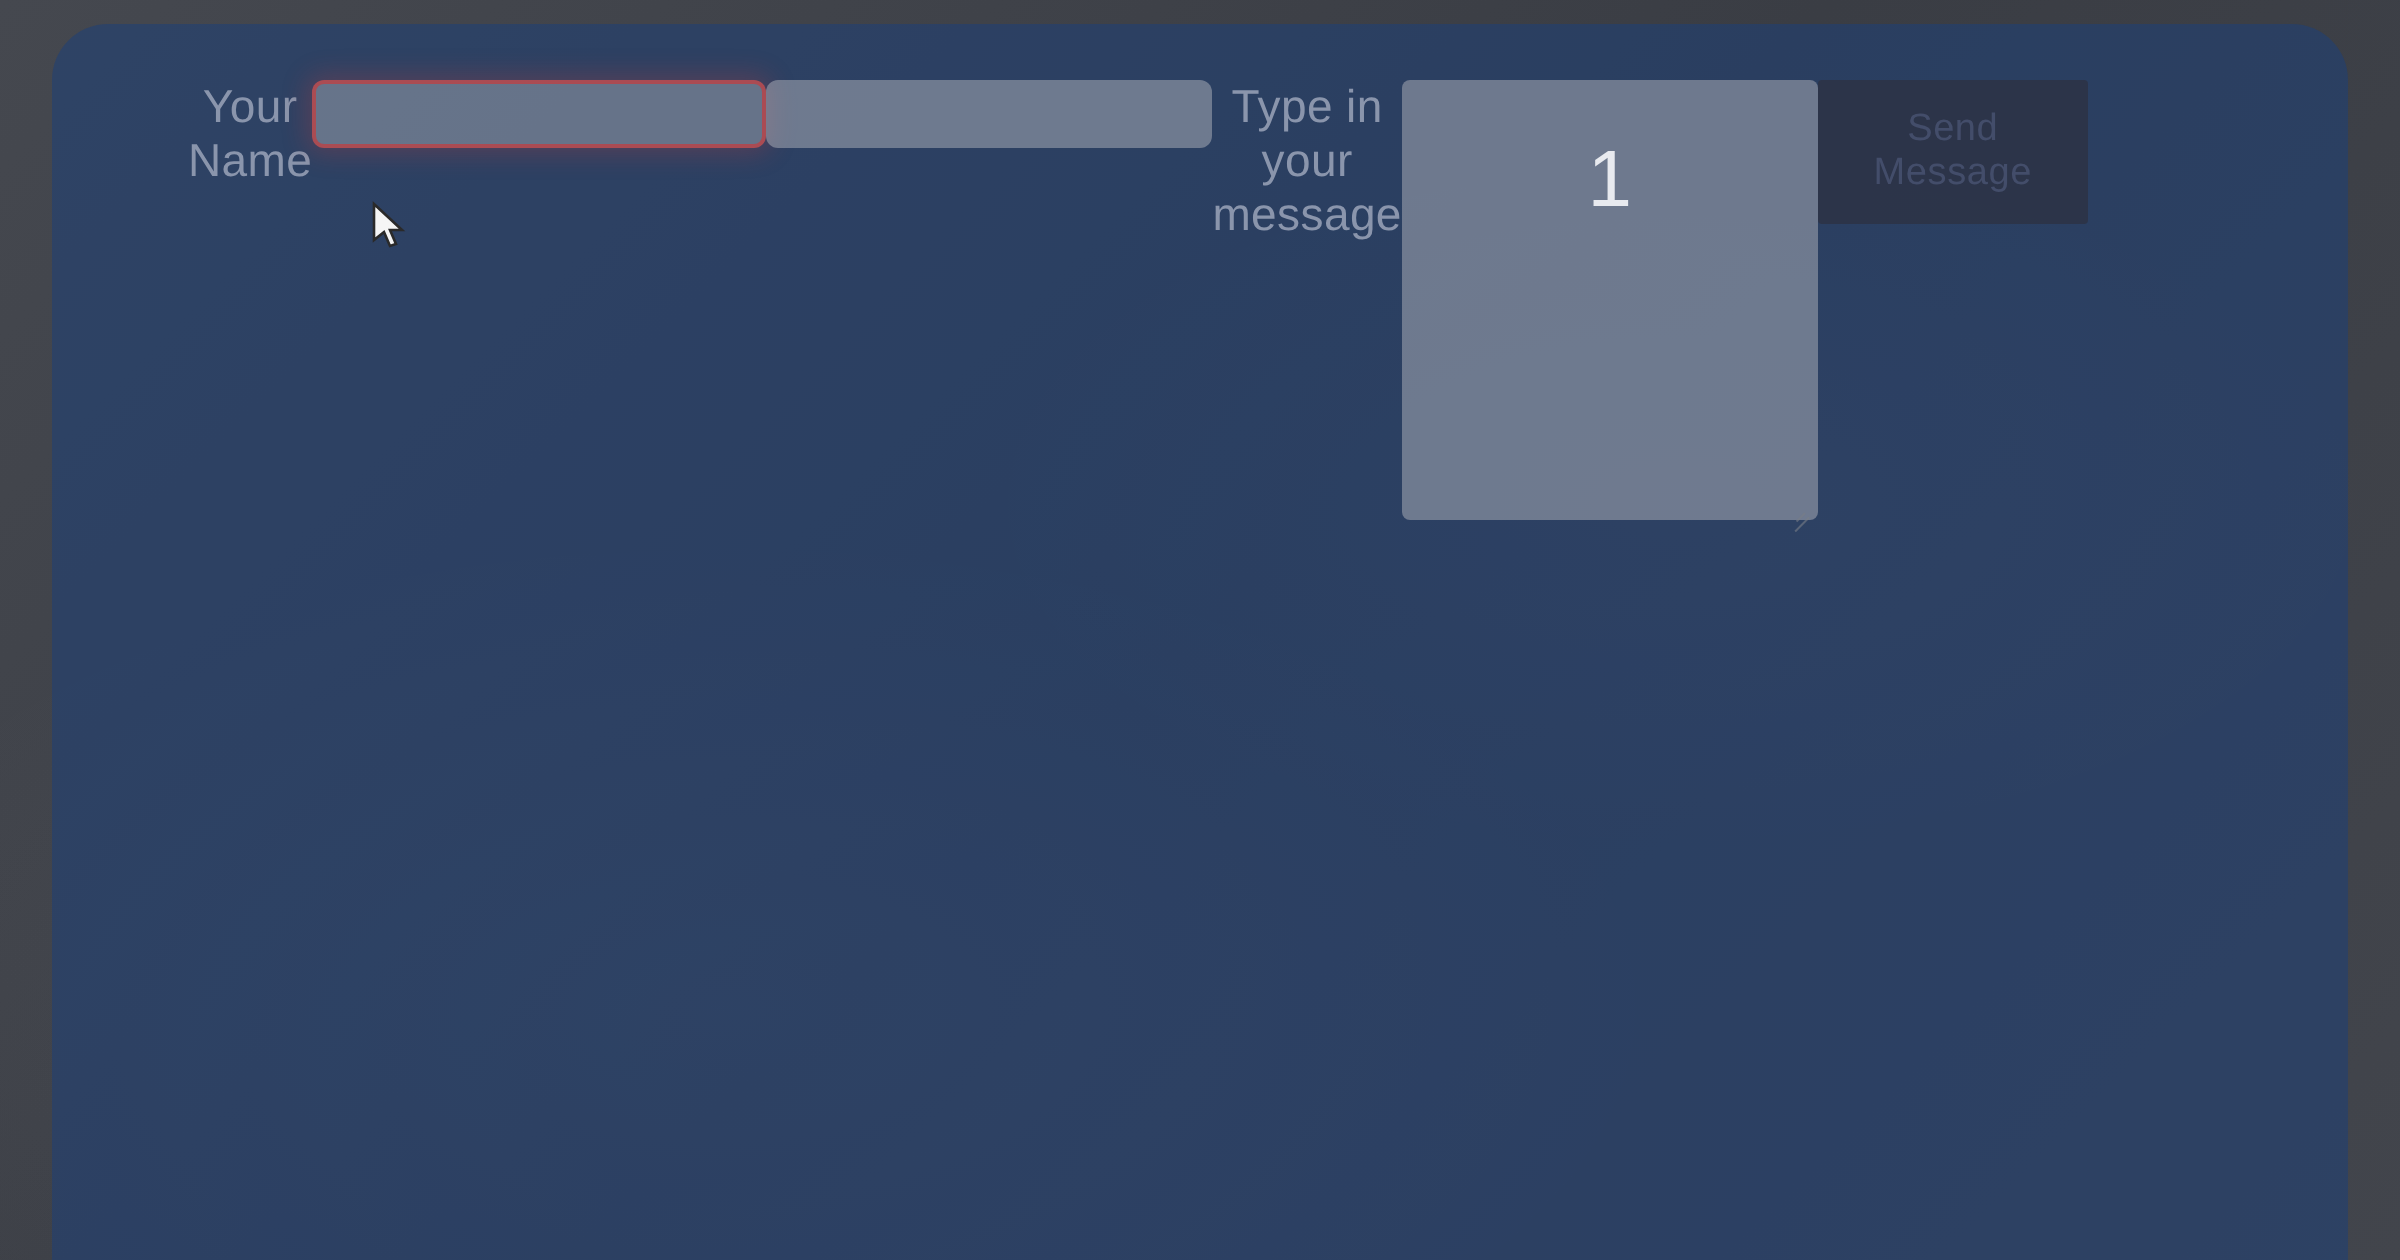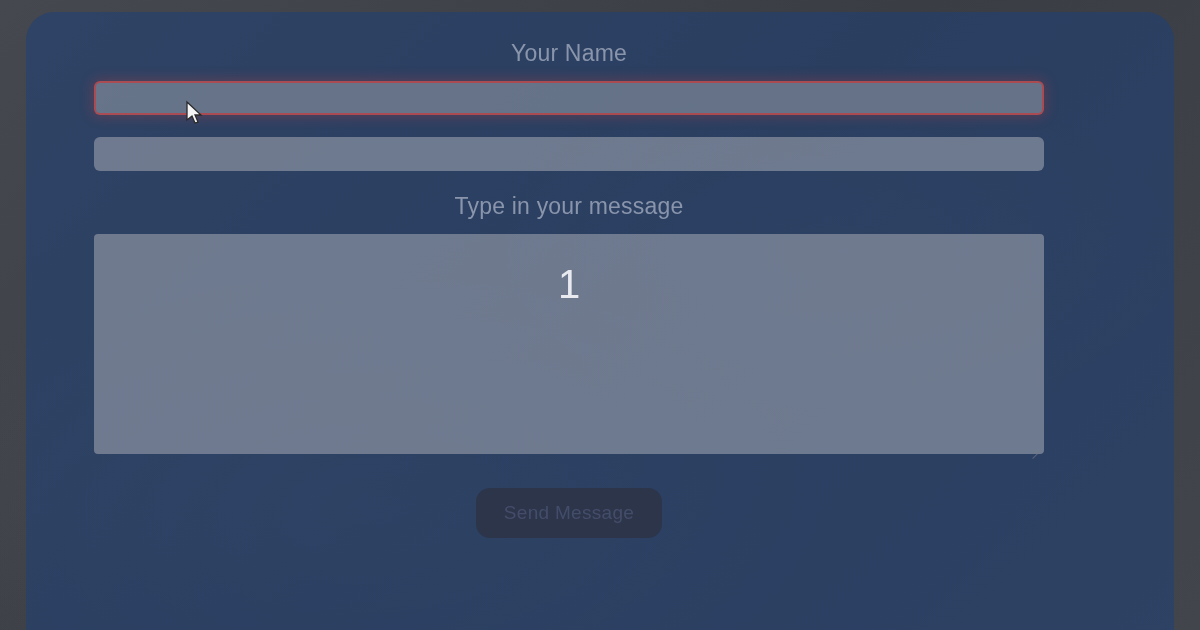--- a/index.html
+++ b/index.html
@@ -27,22 +27,22 @@
     .panel {
       position: absolute;
       left: 26px;
       right: 26px;
       top: 12px;
       bottom: 0;
       background: rgba(30, 64, 120, 0.55);
       border-radius: 28px 28px 0 0;
       padding: 28px 130px 20px 68px;
       display: flex;
-      flex-direction: column;
-      align-items: center;
+      flex-direction: row;
+      align-items: flex-start;
     }
     .field-label {
       color: #8a95ac;
       font-size: 23px;
       font-weight: 500;
       margin-bottom: 14px;
       text-align: center;
       letter-spacing: 0.2px;
     }
     .text-input {
@@ -106,21 +106,21 @@
       width: 6px;
       bottom: 2px;
       right: 0;
       transform: rotate(-45deg) translateY(-3px);
       transform-origin: right bottom;
     }
     .submit-button {
       background: rgba(45, 50, 65, 0.75);
       color: rgba(70, 80, 110, 0.9);
       border: none;
-      border-radius: 14px;
+      border-radius: 2px;
       padding: 14px 28px;
       font-size: 19px;
       font-weight: 500;
       cursor: pointer;
       letter-spacing: 0.3px;
     }
     .cursor {
       position: absolute;
       left: 185px;
       top: 100px;

